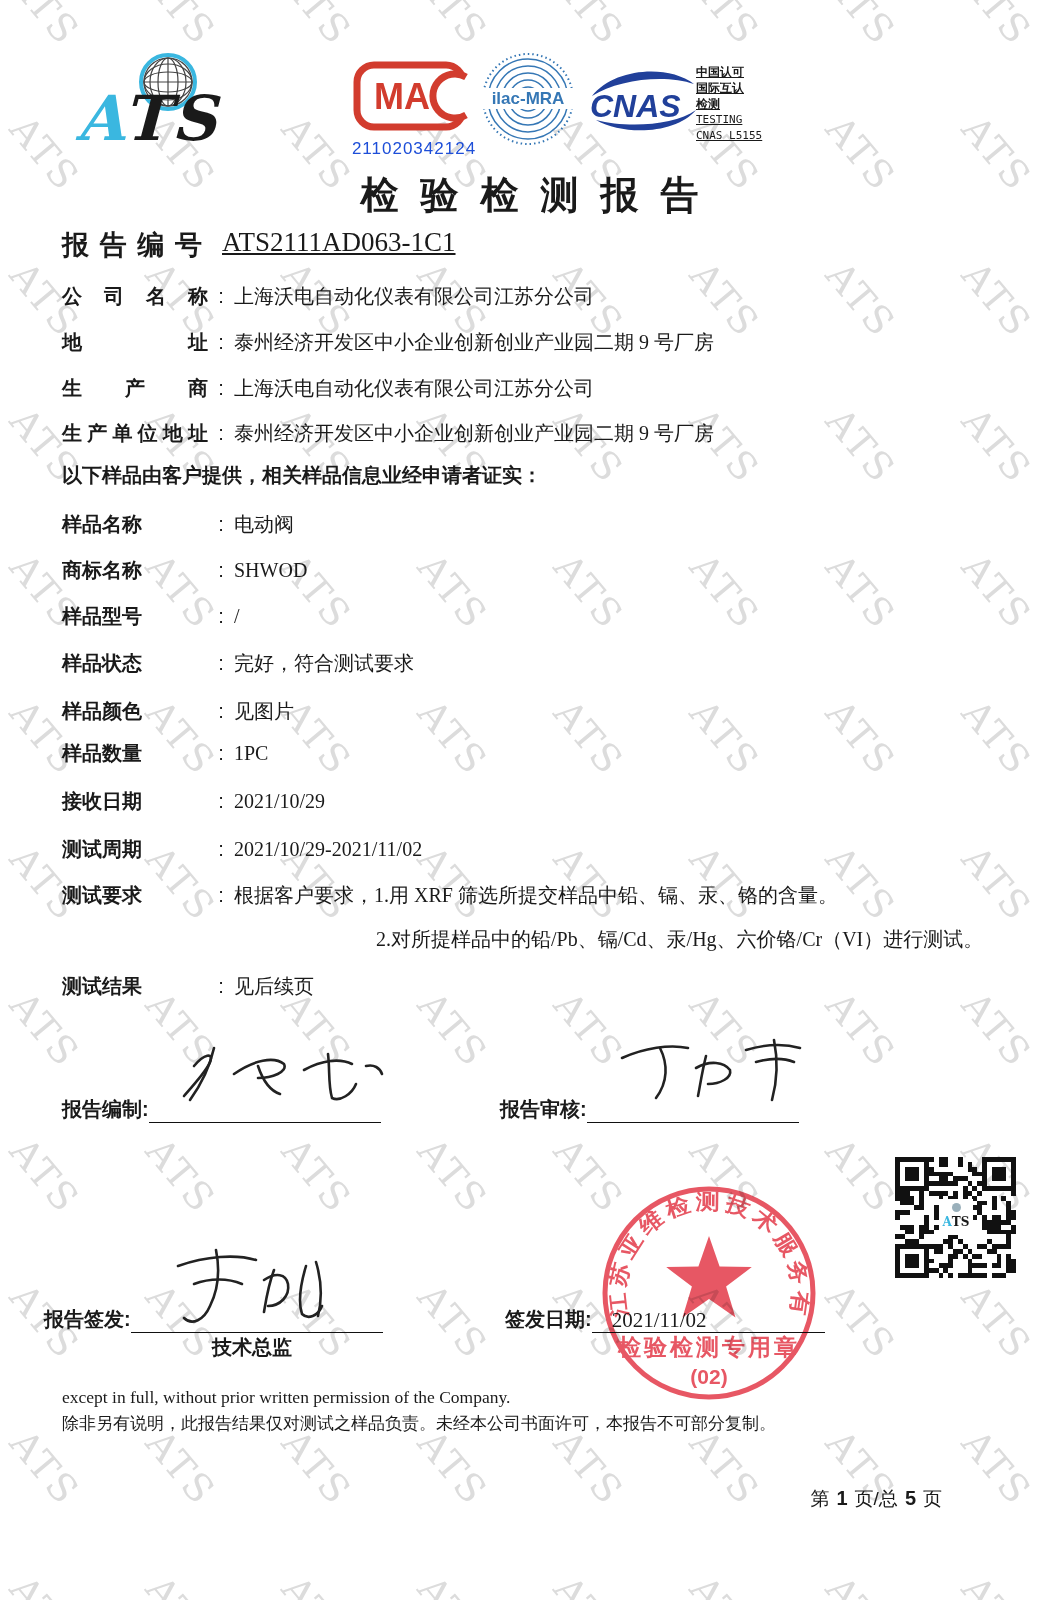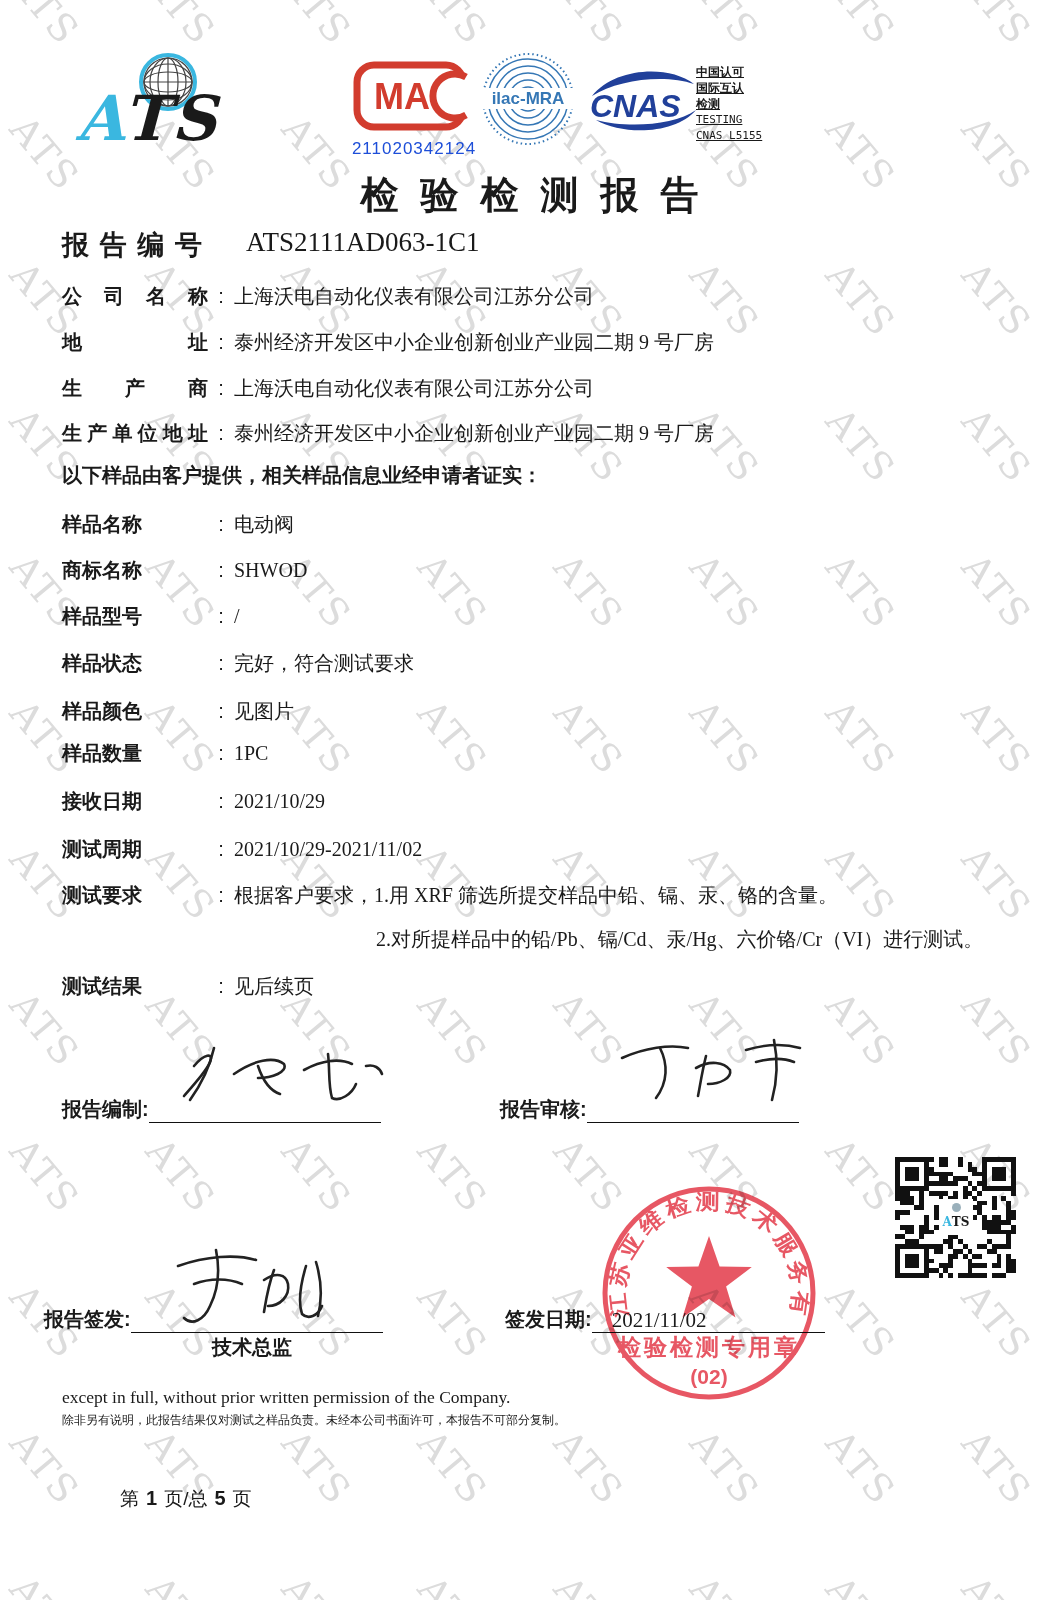--- a/index.html
+++ b/index.html
@@ -18,21 +18,21 @@
   #ilac-logo{left:480px;top:50px;z-index:1;}
   #cnas-logo{left:584px;top:64px;z-index:1;}
   #accred{left:696px;top:64px;z-index:1;font-size:12px;line-height:16px;font-weight:bold;text-decoration:underline;}
   #accred .en{font-family:"DejaVu Sans Mono","Liberation Mono",monospace;font-size:11px;font-weight:normal;}
   
   #title{left:0;right:0;top:170px;text-align:center;font-size:38px;font-weight:bold;
          letter-spacing:22px;padding-left:22px;z-index:1;}
   
   #repno{left:62px;top:227px;display:flex;font-size:27px;z-index:1;}
   #repno .lbl{font-weight:bold;width:140px;text-align:justify;text-align-last:justify;}
-  #repno .val{font-family:"Liberation Serif",serif;margin-left:44px;}
+  #repno .val{font-family:"Liberation Serif",serif;margin-left:20px;text-decoration:underline;}
   
   .row{position:absolute;left:62px;width:965px;display:flex;align-items:flex-start;
        font-size:20px;line-height:27px;z-index:1;}
   .flabel{font-weight:bold;width:146px;flex:none;}
   .jlabel{text-align:justify;text-align-last:justify;}
   .fcolon{flex:none;width:26px;text-align:center;}
   .fvalue{font-family:"Liberation Serif",serif;flex:1;}
   .indent2{padding-left:314px;}
   #note{left:62px;top:462px;font-size:20px;font-weight:bold;z-index:1;}
   
@@ -50,22 +50,22 @@
   #qr-grid i.f{background:#111;}
   #qr-center{position:absolute;left:46px;top:44px;width:30px;height:32px;background:#fff;
              text-align:center;box-shadow:0 0 0 2px #fff;}
   #qr-center .g{display:block;width:9px;height:9px;border-radius:50%;background:#9ab0bb;margin:2px auto 0;}
   #qr-center .t{font-family:"DejaVu Serif",serif;font-weight:bold;font-size:12px;line-height:15px;}
   #qr-center .t b{color:#3ab7e0;}
   
   #stamp{left:597px;top:1181px;z-index:6;mix-blend-mode:multiply;opacity:.88;}
   
   .foot-en{left:62px;width:960px;font-family:"Liberation Serif",serif;font-size:17.5px;z-index:1;}
-  #foot-cn{left:62px;top:1412px;font-size:12px;z-index:1;}
-  #pageno{left:120px;top:1486px;width:822px;text-align:left;font-size:19px;z-index:1;}
+  #foot-cn{left:62px;top:1412px;font-size:17px;z-index:1;}
+  #pageno{left:120px;top:1486px;width:822px;text-align:right;font-size:19px;z-index:1;}
   #pageno b{margin:0 7px;font-size:20px;}
 </style>
 </head>
 <body>
 
 <div id="page">
 
   <svg id="wm" width="1059" height="1600" aria-hidden="true">
     <defs>
       <pattern id="wmp" width="136" height="146" patternUnits="userSpaceOnUse" x="-18" y="-58">

